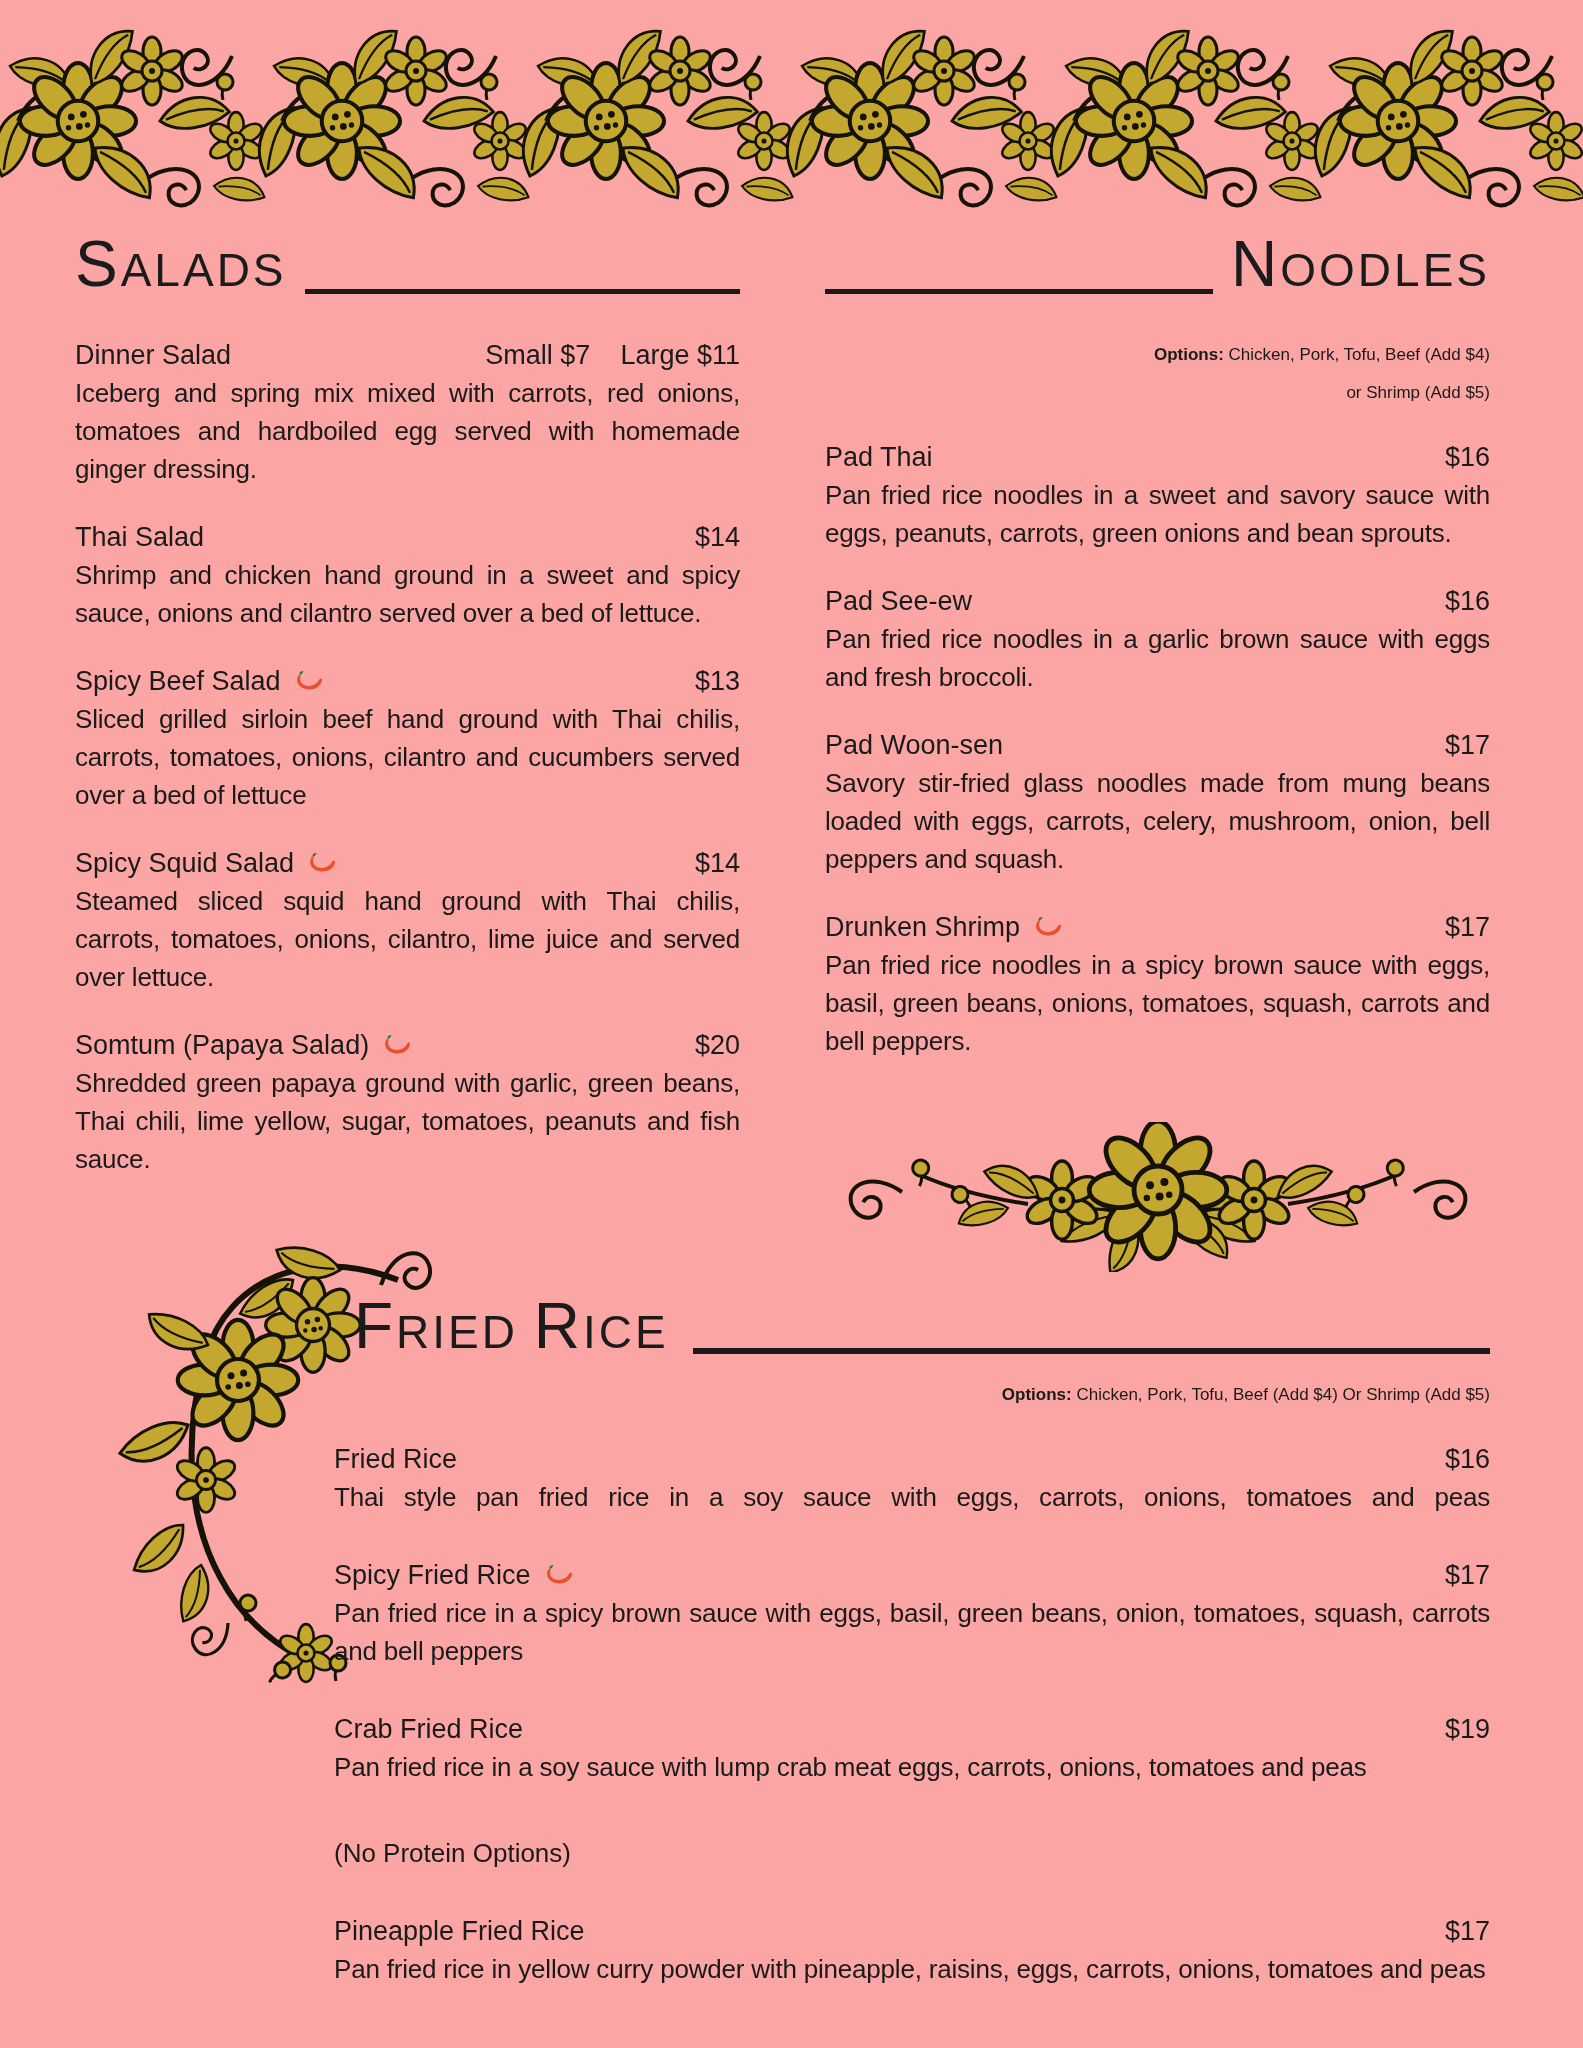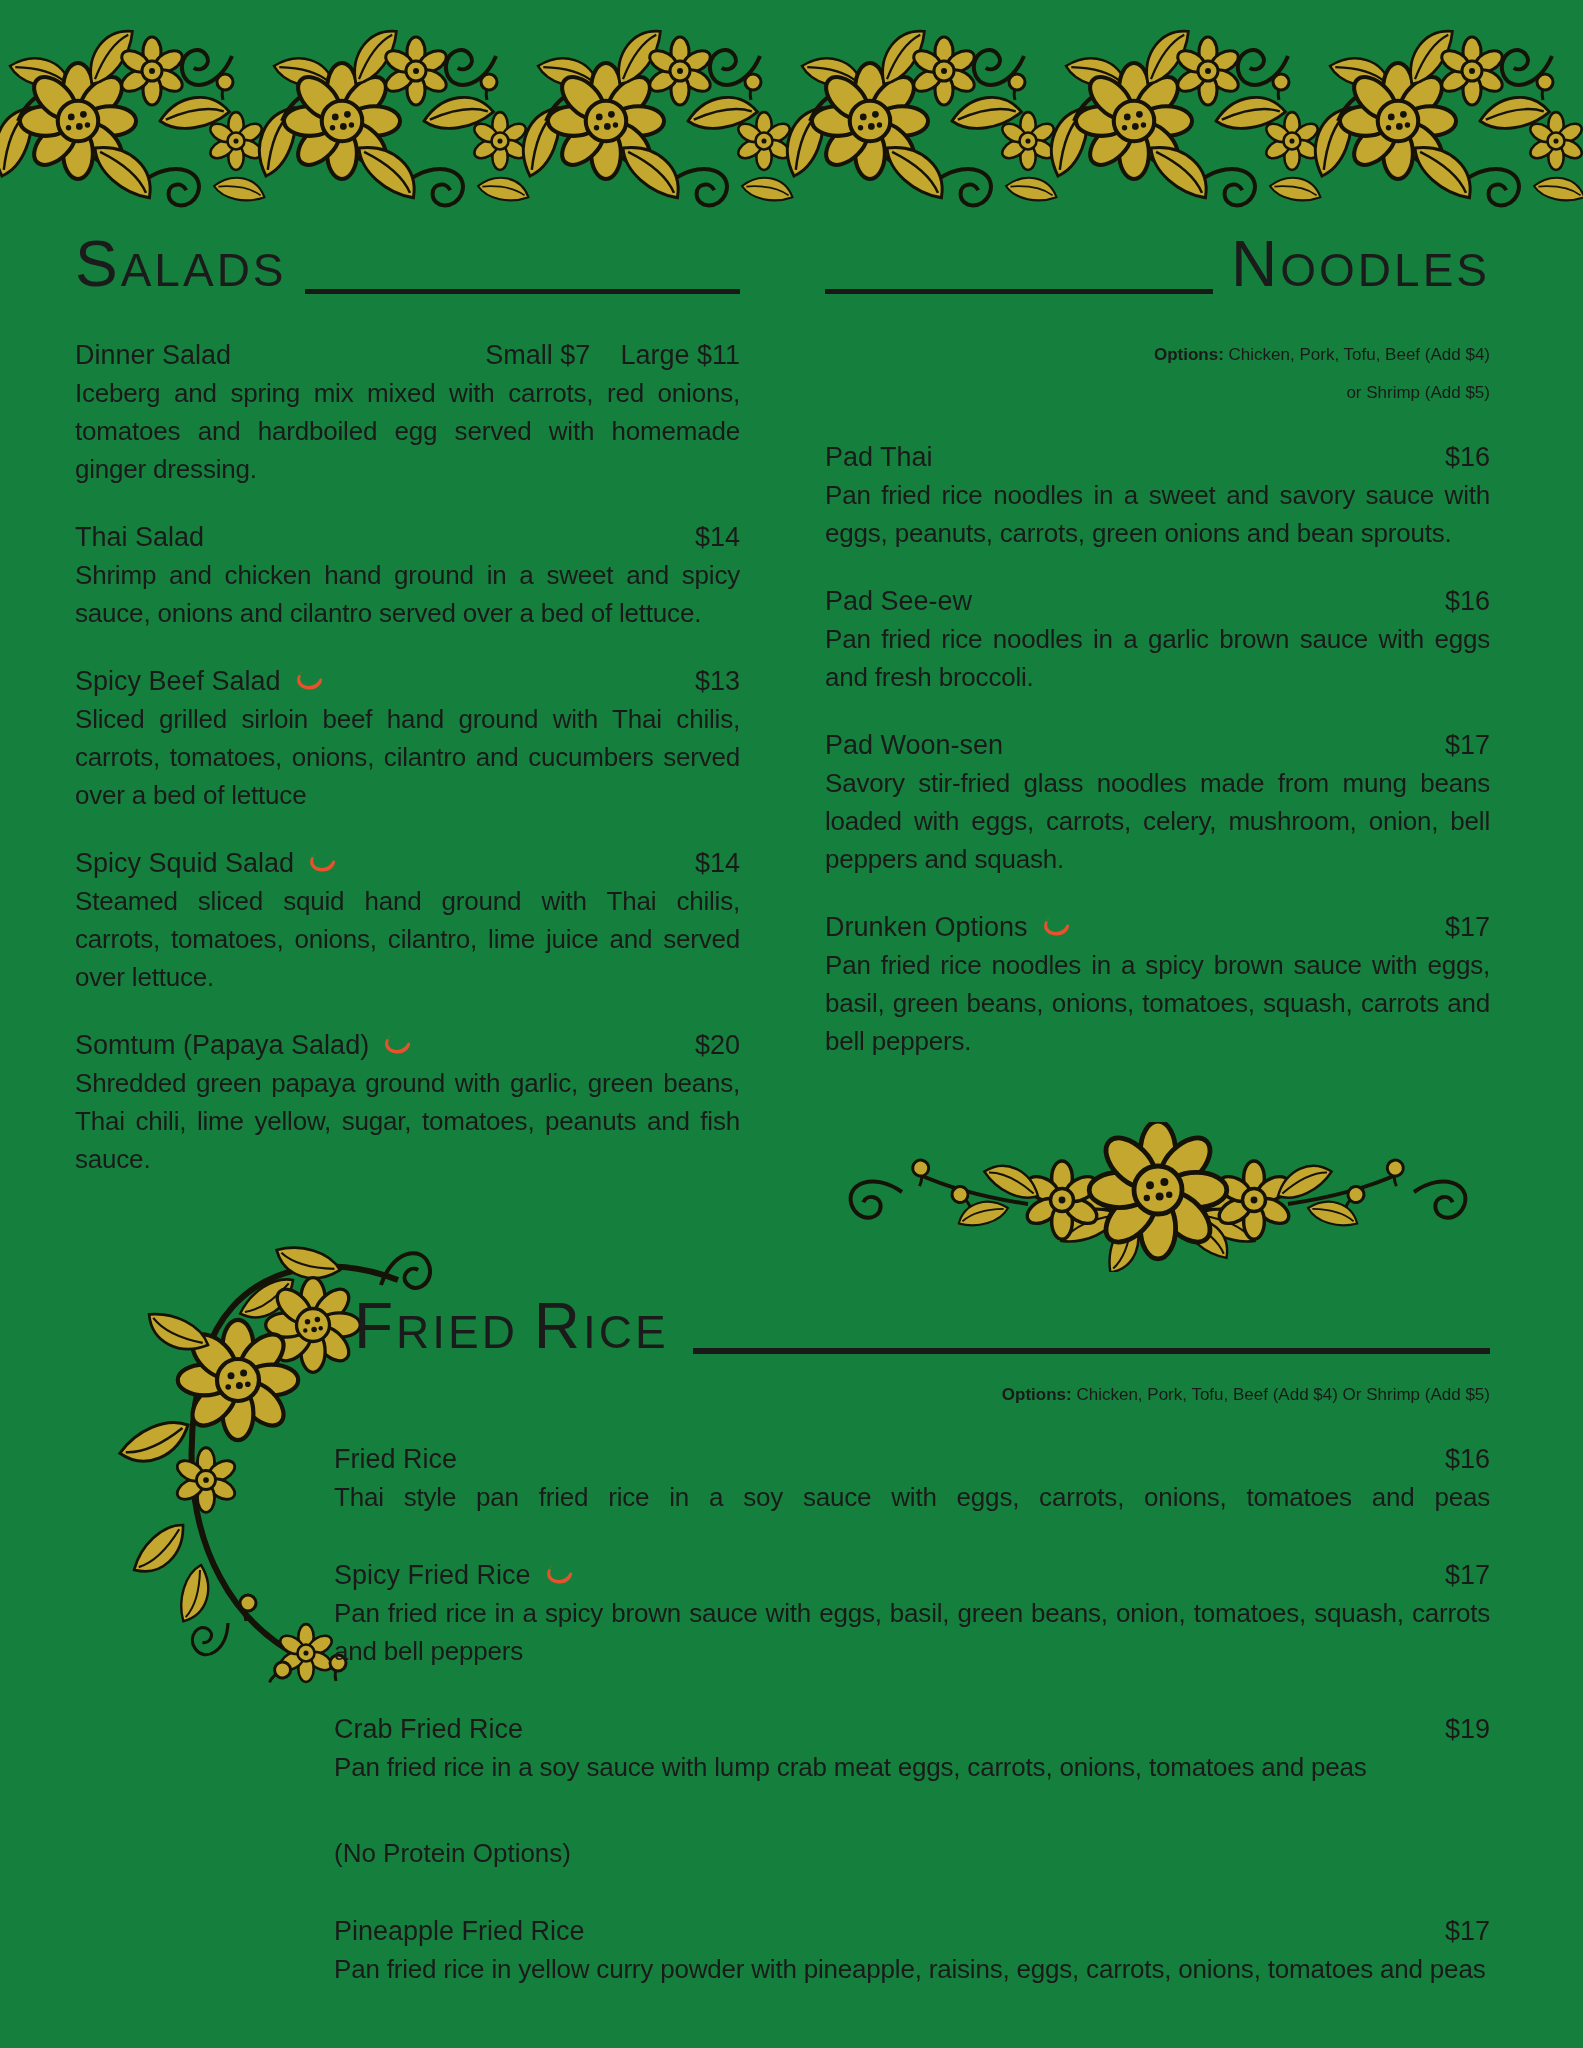--- a/index.html
+++ b/index.html
@@ -1,17 +1,17 @@
 <!DOCTYPE html>
 <html><head>
 <meta charset="utf-8">
 <style>
   html,body{margin:0;padding:0;background:#ffffff;}
   .page{
-    position:relative;width:1583px;height:2048px;background:#15803d;overflow:hidden;
+    position:relative;width:1583px;height:2048px;background:#fca5a5;overflow:hidden;
     font-family:"Liberation Sans",sans-serif;color:#1a1a1a;
   }
   
   .top-border{position:absolute;top:26px;left:0;}
   .branch{position:absolute;left:88px;top:1225px;}
   .swag{display:block;margin:62px auto 0 auto;}
   
   .columns{display:flex;justify-content:space-between;margin:232px 93px 0 75px;}
   .col{width:665px;}
   .sec-head{display:flex;align-items:flex-end;margin-bottom:34px;}
@@ -263,21 +263,21 @@
               <span>Pad Woon-sen</span>
             </span>
           <span class="mi-price">$17</span>
         </div>
         <p class="mi-desc">Savory stir-fried glass noodles made from mung beans loaded with eggs, carrots, celery, mushroom, onion, bell peppers and squash.</p>
       </div>
 
       <div class="mi">
         <div class="mi-head">
           <span class="mi-name">
-              <span>Drunken Options</span>
+              <span>Drunken Shrimp</span>
             <span class="chili">
               <svg width="32" height="25" viewBox="0 0 34 26">
                 <path d="M8 6 C 4 13, 8 20, 18 21.5 C 26.5 22.5, 32.5 17, 33 11.5 C 33.2 9.5, 31 9.3, 30 11 C 28 15.5, 23 18.5, 17 17.5 C 10.5 16.5, 8.5 11, 10.5 6.5 Z" fill="#E8512B"></path>
                 <path d="M9.5 6.5 C 8 3.5, 10.5 1, 13.5 2.5 C 12 4.5, 11 5.5, 9.5 6.5 Z" fill="#2E7D32"></path>
               </svg>
             </span>
           </span>
           <span class="mi-price">$17</span>
         </div>
         <p class="mi-desc">Pan fried rice noodles in a spicy brown sauce with eggs, basil, green beans, onions, tomatoes, squash, carrots and bell peppers.</p>

